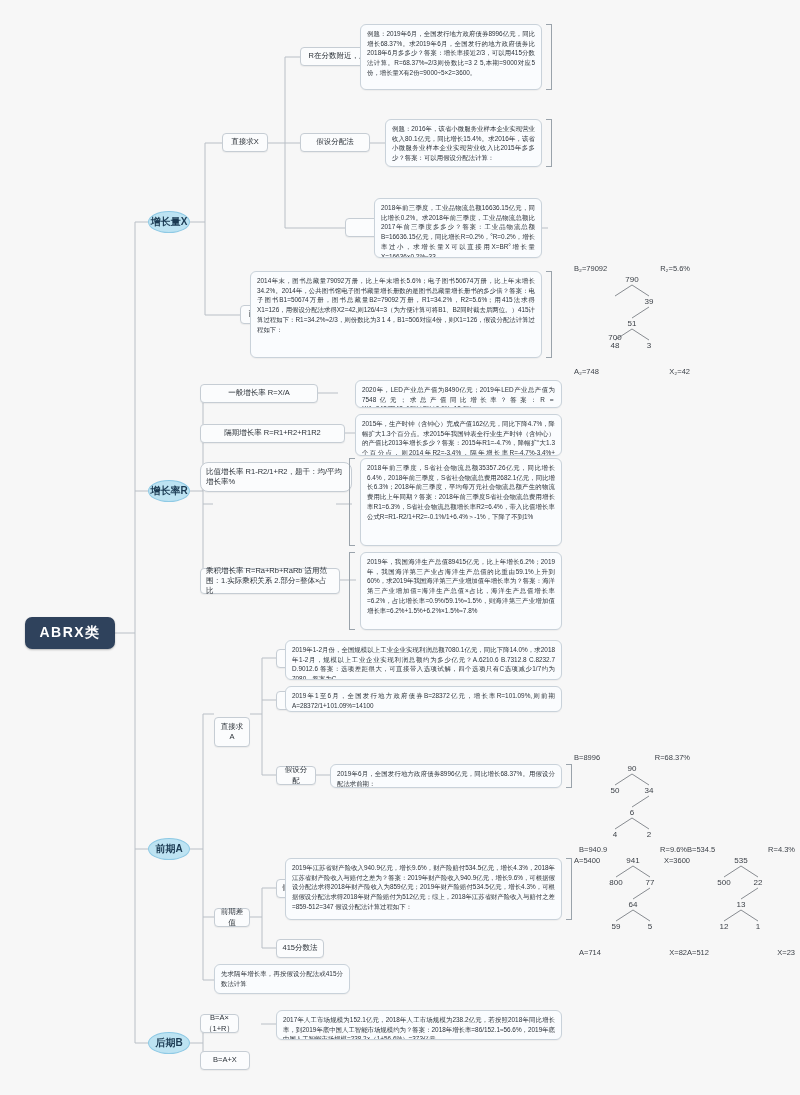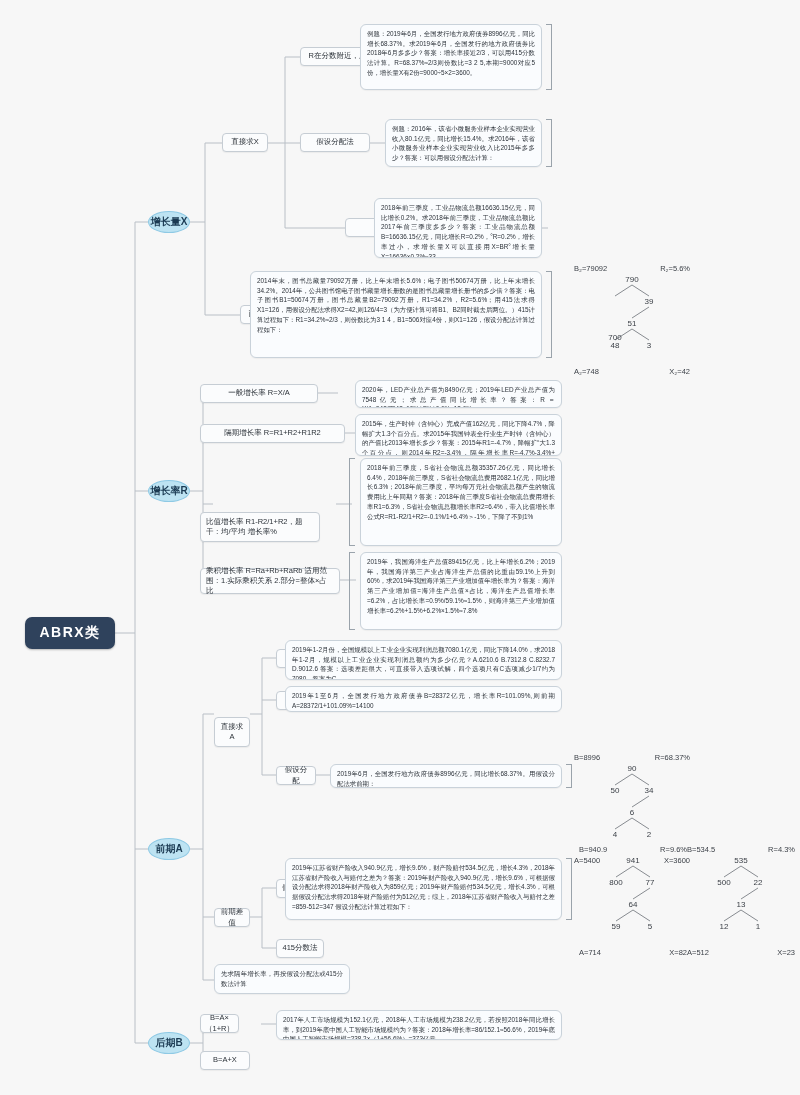--- a/index.html
+++ b/index.html
@@ -220,21 +220,21 @@
   <div class="label-node" style="left:300px; top:133px; width:70px; height:19px;">假设分配法</div>
   <div class="label-node" style="left:345px; top:218px; width:188px; height:19px;">极少数情况下可用B×R代替A×R</div>
 
   <div class="desc-node" style="left:360px; top:24px; width:182px; height:66px;">例题：2019年6月，全国发行地方政府债券8996亿元，同比增长68.37%。求2019年6月，全国发行的地方政府债券比2018年6月多多少？答案：增长率接近2/3，可以用415分数法计算。R=68.37%≈2/3则份数比=3 2 5,本期=9000对应5份，增长量X有2份=9000÷5×2=3600。</div>
   <div class="desc-node" style="left:385px; top:119px; width:157px; height:48px;">例题：2016年，该省小微服务业样本企业实现营业收入80.1亿元，同比增长15.4%。求2016年，该省小微服务业样本企业实现营业收入比2015年多多少？答案：可以用假设分配法计算：</div>
   <div class="desc-node" style="left:374px; top:198px; width:168px; height:60px;">2018年前三季度，工业品物流总额16636.15亿元，同比增长0.2%。求2018年前三季度，工业品物流总额比2017年前三季度多多少？答案：工业品物流总额B=16636.15亿元，同比增长R=0.2%，°R=0.2%，增长率过小，求增长量X可以直接用X=BR°增长量X=16636×0.2%≈33</div>
   <div class="desc-node" style="left:250px; top:271px; width:292px; height:87px;">2014年末，图书总藏量79092万册，比上年末增长5.6%；电子图书50674万册，比上年末增长34.2%。2014年，公共图书馆电子图书藏量增长册数的是图书总藏量增长册书的多少倍？答案：电子图书B1=50674万册，图书总藏量B2=79092万册，R1=34.2%，R2=5.6%；用415法求得X1=126，用假设分配法求得X2=42,则126/4=3（为方便计算可将B1、B2同时截去后两位。）415计算过程如下：R1=34.2%≈2/3，则份数比为3 1 4，B1=506对应4份，则X1=126，假设分配法计算过程如下：</div>
 
   <div class="label-node" style="left:200px; top:384px; width:118px; height:19px;">一般增长率 R=X/A</div>
   <div class="label-node" style="left:200px; top:424px; width:145px; height:19px;">隔期增长率 R=R1+R2+R1R2</div>
-  <div class="label-node left-align" style="left:200px; top:512px; width:120px; height:30px;">比值增长率 R1-R2/1+R2，题干：均/平均 增长率%</div>
+  <div class="label-node left-align" style="left:200px; top:462px; width:152px; height:30px;border-radius:8px;">比值增长率 R1-R2/1+R2，题干：均/平均 增长率%</div>
   <div class="label-node left-align" style="left:200px; top:568px; width:140px; height:26px;">乘积增长率 R=Ra+Rb+RaRb 适用范围：1.实际乘积关系 2.部分=整体×占比</div>
 
   <div class="desc-node" style="left:355px; top:380px; width:207px; height:28px;">2020年，LED产业总产值为8490亿元；2019年LED产业总产值为7548亿元；求总产值同比增长率？答案：R＝X/A=942/7548≈10%+2%+0.6%≈12.6%</div>
   <div class="desc-node" style="left:355px; top:414px; width:207px; height:42px;">2015年，生产时钟（含钟心）完成产值162亿元，同比下降4.7%，降幅扩大1.3个百分点。求2015年我国钟表全行业生产时钟（含钟心）的产值比2013年增长多少？答案：2015年R1=-4.7%，降幅扩“大1.3个百分点，则2014年R2=-3.4%，隔年增长率R=-4.7%-3.4%+(-4.7%)×(-3.4%)≈-8%</div>
   <div class="desc-node" style="left:360px; top:458px; width:202px; height:88px;">2018年前三季度，S省社会物流总额35357.26亿元，同比增长6.4%，2018年前三季度，S省社会物流总费用2682.1亿元，同比增长6.3%；2018年前三季度，平均每万元社会物流总额产生的物流费用比上年同期？答案：2018年前三季度S省社会物流总费用增长率R1=6.3%，S省社会物流总额增长率R2=6.4%，带入比值增长率公式R=R1-R2/1+R2=-0.1%/1+6.4%＞-1%，下降了不到1%</div>
   <div class="desc-node" style="left:360px; top:552px; width:202px; height:78px;">2019年，我国海洋生产总值89415亿元，比上年增长6.2%；2019年，我国海洋第三产业占海洋生产总值的比重由59.1%上升到60%，求2019年我国海洋第三产业增加值年增长率为？答案：海洋第三产业增加值=海洋生产总值×占比，海洋生产总值增长率=6.2%，占比增长率=0.9%/59.1%≈1.5%，则海洋第三产业增加值增长率=6.2%+1.5%+6.2%×1.5%≈7.8%</div>
 
   <div class="label-node" style="left:214px; top:705px; width:36px; height:30px;margin-top:12px;">直接求A</div>
   <div class="label-node" style="left:214px; top:908px; width:36px; height:19px;">前期差值</div>
   <div class="label-node" style="left:214px; top:971px; width:36px; height:19px;">隔年前期</div>

